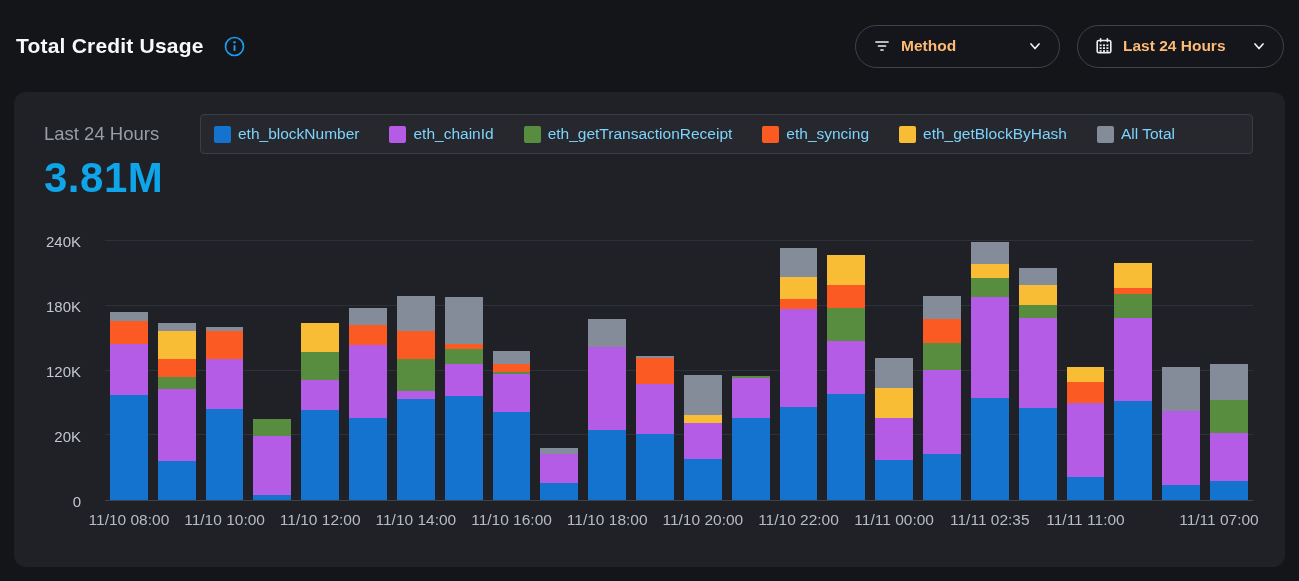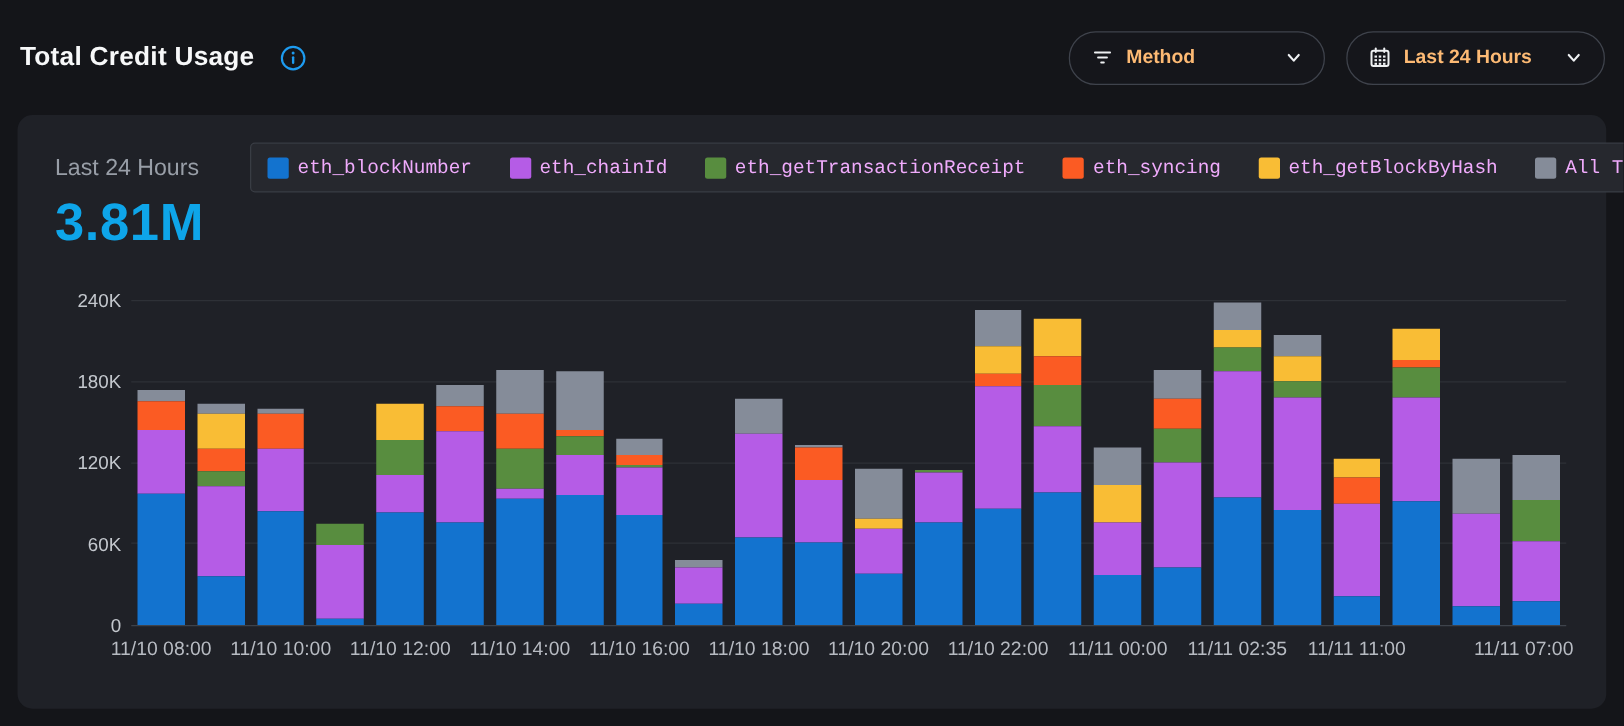--- a/index.html
+++ b/index.html
@@ -22,26 +22,26 @@
 
   
   .card { margin:0 14px; height:475px; background:#1f2127; border-radius:12px; padding:22px 32px 18px 30px; }
   .card-top { display:flex; align-items:flex-start; }
   .summary { width:156px; flex:none; }
   .summary-period { color:#989ea7; font-size:18.5px; margin-top:9px; }
   .summary-total { color:#0ea5e9; font-size:42px; font-weight:600; margin-top:9px; letter-spacing:.5px; }
   .legend { flex:1; height:40px; background:#26282e; border:1px solid #393d44; border-radius:4px; display:flex; align-items:center; padding:0 13px; gap:30px; }
   .legend-item { display:flex; align-items:center; gap:7px; cursor:pointer; white-space:nowrap; }
   .legend-swatch { width:17px; height:17px; border-radius:2px; flex:none; }
-  .legend-label { color:#f0abfc; font-size:15.5px;font-family:Liberation Mono, monospace; }
+  .legend-label { color:#7dd3fc; font-size:15.5px; }
 
   
   .chart { display:flex; margin-top:37px; }
   .y-gutter { width:61px; flex:none; position:relative; height:262px; }
-  .y-tick-label { position:absolute; right:8px; transform:translateY(50%); color:#c3c7cd; font-size:15px; }
+  .y-tick-label { position:absolute; right:24px; transform:translateY(50%); color:#c3c7cd; font-size:15px; }
   .plot-wrap { flex:1; }
   .plot { position:relative; height:262px; border-bottom:1px solid #3e434b; }
   .gridline { position:absolute; left:0; right:0; height:1px; background:#2e3137; z-index:1; }
   .bars { position:absolute; left:0; right:0; top:0; bottom:0; display:flex; z-index:2; }
   .bar-col { flex:1; display:flex; flex-direction:column-reverse; margin:0 5px; cursor:pointer; }
   .bar-seg { width:100%; }
   .x-axis { display:flex; margin-top:10px;align-items:flex-end; }
   .x-cell { flex:1; position:relative; height:20px; }
   .x-label { position:absolute; left:50%; transform:translateX(-50%); white-space:nowrap; color:#b7bbc2; font-size:15.5px; }
   .x-label.last { transform:translateX(calc(-50% - 10px)); }
@@ -141,21 +141,21 @@
           <div class="legend-item">
             <span class="legend-swatch" style="background: rgb(133, 140, 153);"></span>
             <span class="legend-label">All Total</span>
           </div>
         </div>
     </div>
 
     <div class="chart">
       <div class="y-gutter" id="y-gutter">
           <div class="y-tick-label" style="bottom: 0%;">0</div>
-          <div class="y-tick-label" style="bottom: 24.7934%;">60K</div>
+          <div class="y-tick-label" style="bottom: 24.7934%;">20K</div>
           <div class="y-tick-label" style="bottom: 49.5868%;">120K</div>
           <div class="y-tick-label" style="bottom: 74.3802%;">180K</div>
           <div class="y-tick-label" style="bottom: 99.1736%;">240K</div>
         </div>
       <div class="plot-wrap">
         <div class="plot" id="plot">
           <div class="bars" id="bars">
               <div class="bar-col" title="11/10 08:00">
                 <div class="bar-seg" style="height: 40.0826%; background: rgb(19, 115, 207);"></div>
                 <div class="bar-seg" style="height: 19.8347%; background: rgb(181, 92, 230);"></div>

